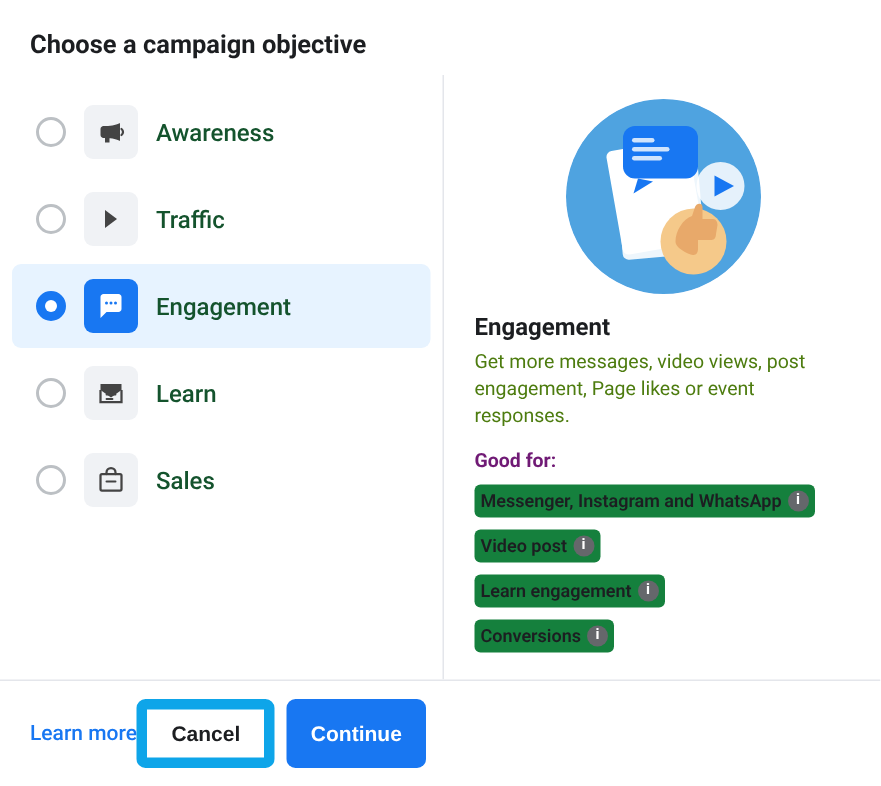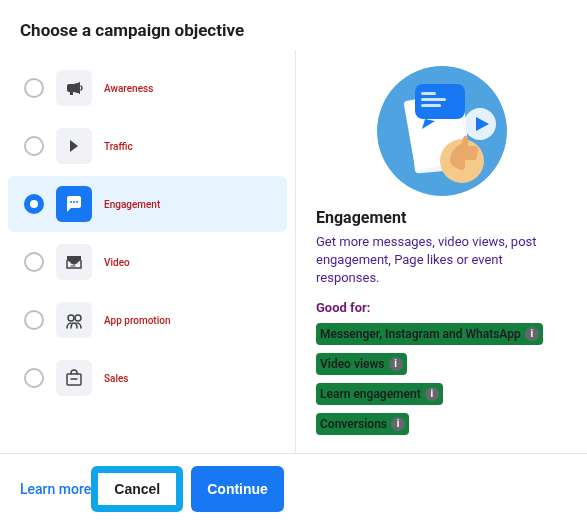--- a/index.html
+++ b/index.html
@@ -93,23 +93,23 @@
       flex-shrink: 0;
       font-size: 17px;
     }
 
     .obj-icon.selected-icon {
       background: #1877f2;
       color: #fff;
     }
 
     .obj-label {
-      font-size: 10px;
+      font-size: 16px;
       font-weight: 500;
-      color: #b91c1c;
+      color: #14532d;
     }
 
     .detail-panel {
       flex: 1;
       padding: 16px 20px;
       overflow-y: auto;
       border-left: 1px solid #e4e6eb;
     }
 
     .illustration {
@@ -136,21 +136,21 @@
 
     .detail-title {
       font-size: 16px;
       font-weight: 700;
       color: #1c1e21;
       margin-bottom: 6px;
     }
 
     .detail-description {
       font-size: 13px;
-      color: #4c1d95;
+      color: #4d7c0f;
       line-height: 1.4;
       margin-bottom: 12px;
     }
 
     .good-for-label {
       font-size: 13px;
       font-weight: 700;
       color: #701a75;
       margin-bottom: 8px;
     }
@@ -281,36 +281,23 @@
 
       <div class="objective-item">
         <div class="radio-circle"></div>
         <div class="obj-icon">
           <svg width="20" height="20" viewBox="0 0 20 20" fill="none">
             <path d="M3 4H17V8L10 13L3 8V4Z" fill="#444"></path>
             <path d="M3 8V16H17V8" stroke="#444" stroke-width="1.5"></path>
             <path d="M7 11H13M7 14H11" stroke="#444" stroke-width="1.2" stroke-linecap="round"></path>
           </svg>
         </div>
-        <span class="obj-label">Video</span>
-      </div>
-
-      <div class="objective-item">
-        <div class="radio-circle"></div>
-        <div class="obj-icon">
-          <svg width="20" height="20" viewBox="0 0 20 20" fill="none">
-            <circle cx="7" cy="8" r="3" stroke="#444" stroke-width="1.5"></circle>
-            <circle cx="14" cy="8" r="3" stroke="#444" stroke-width="1.5"></circle>
-            <path d="M3 18C3 15.2 4.8 13 7 13" stroke="#444" stroke-width="1.5" stroke-linecap="round"></path>
-            <path d="M17 18C17 15.2 15.2 13 13 13" stroke="#444" stroke-width="1.5" stroke-linecap="round"></path>
-            <path d="M7 18C7 15.2 8.3 13 10 13C11.7 13 13 15.2 13 18" stroke="#444" stroke-width="1.5" stroke-linecap="round"></path>
-          </svg>
-        </div>
-        <span class="obj-label">App promotion</span>
-      </div>
+        <span class="obj-label">Learn</span>
+      </div>
+
 
       <div class="objective-item">
         <div class="radio-circle"></div>
         <div class="obj-icon">
           <svg width="20" height="20" viewBox="0 0 20 20" fill="none">
             <rect x="3" y="6" width="14" height="11" rx="1" stroke="#444" stroke-width="1.5"></rect>
             <path d="M7 6V5C7 3.3 8.3 2 10 2C11.7 2 13 3.3 13 5V6" stroke="#444" stroke-width="1.5" stroke-linecap="round"></path>
             <path d="M7 11H13" stroke="#444" stroke-width="1.3" stroke-linecap="round"></path>
           </svg>
         </div>
@@ -349,21 +336,21 @@
       <p class="detail-description">Get more messages, video views, post engagement, Page likes or event responses.</p>
 
       <p class="good-for-label">Good for:</p>
 
       <div class="tags-list">
         <div class="tag">
           <span>Messenger, Instagram and WhatsApp</span>
           <span class="tag-info">i</span>
         </div>
         <div class="tag">
-          <span>Video views</span>
+          <span>Video post</span>
           <span class="tag-info">i</span>
         </div>
         <div class="tag">
           <span>Learn engagement</span>
           <span class="tag-info">i</span>
         </div>
         <div class="tag">
           <span>Conversions</span>
           <span class="tag-info">i</span>
         </div>

